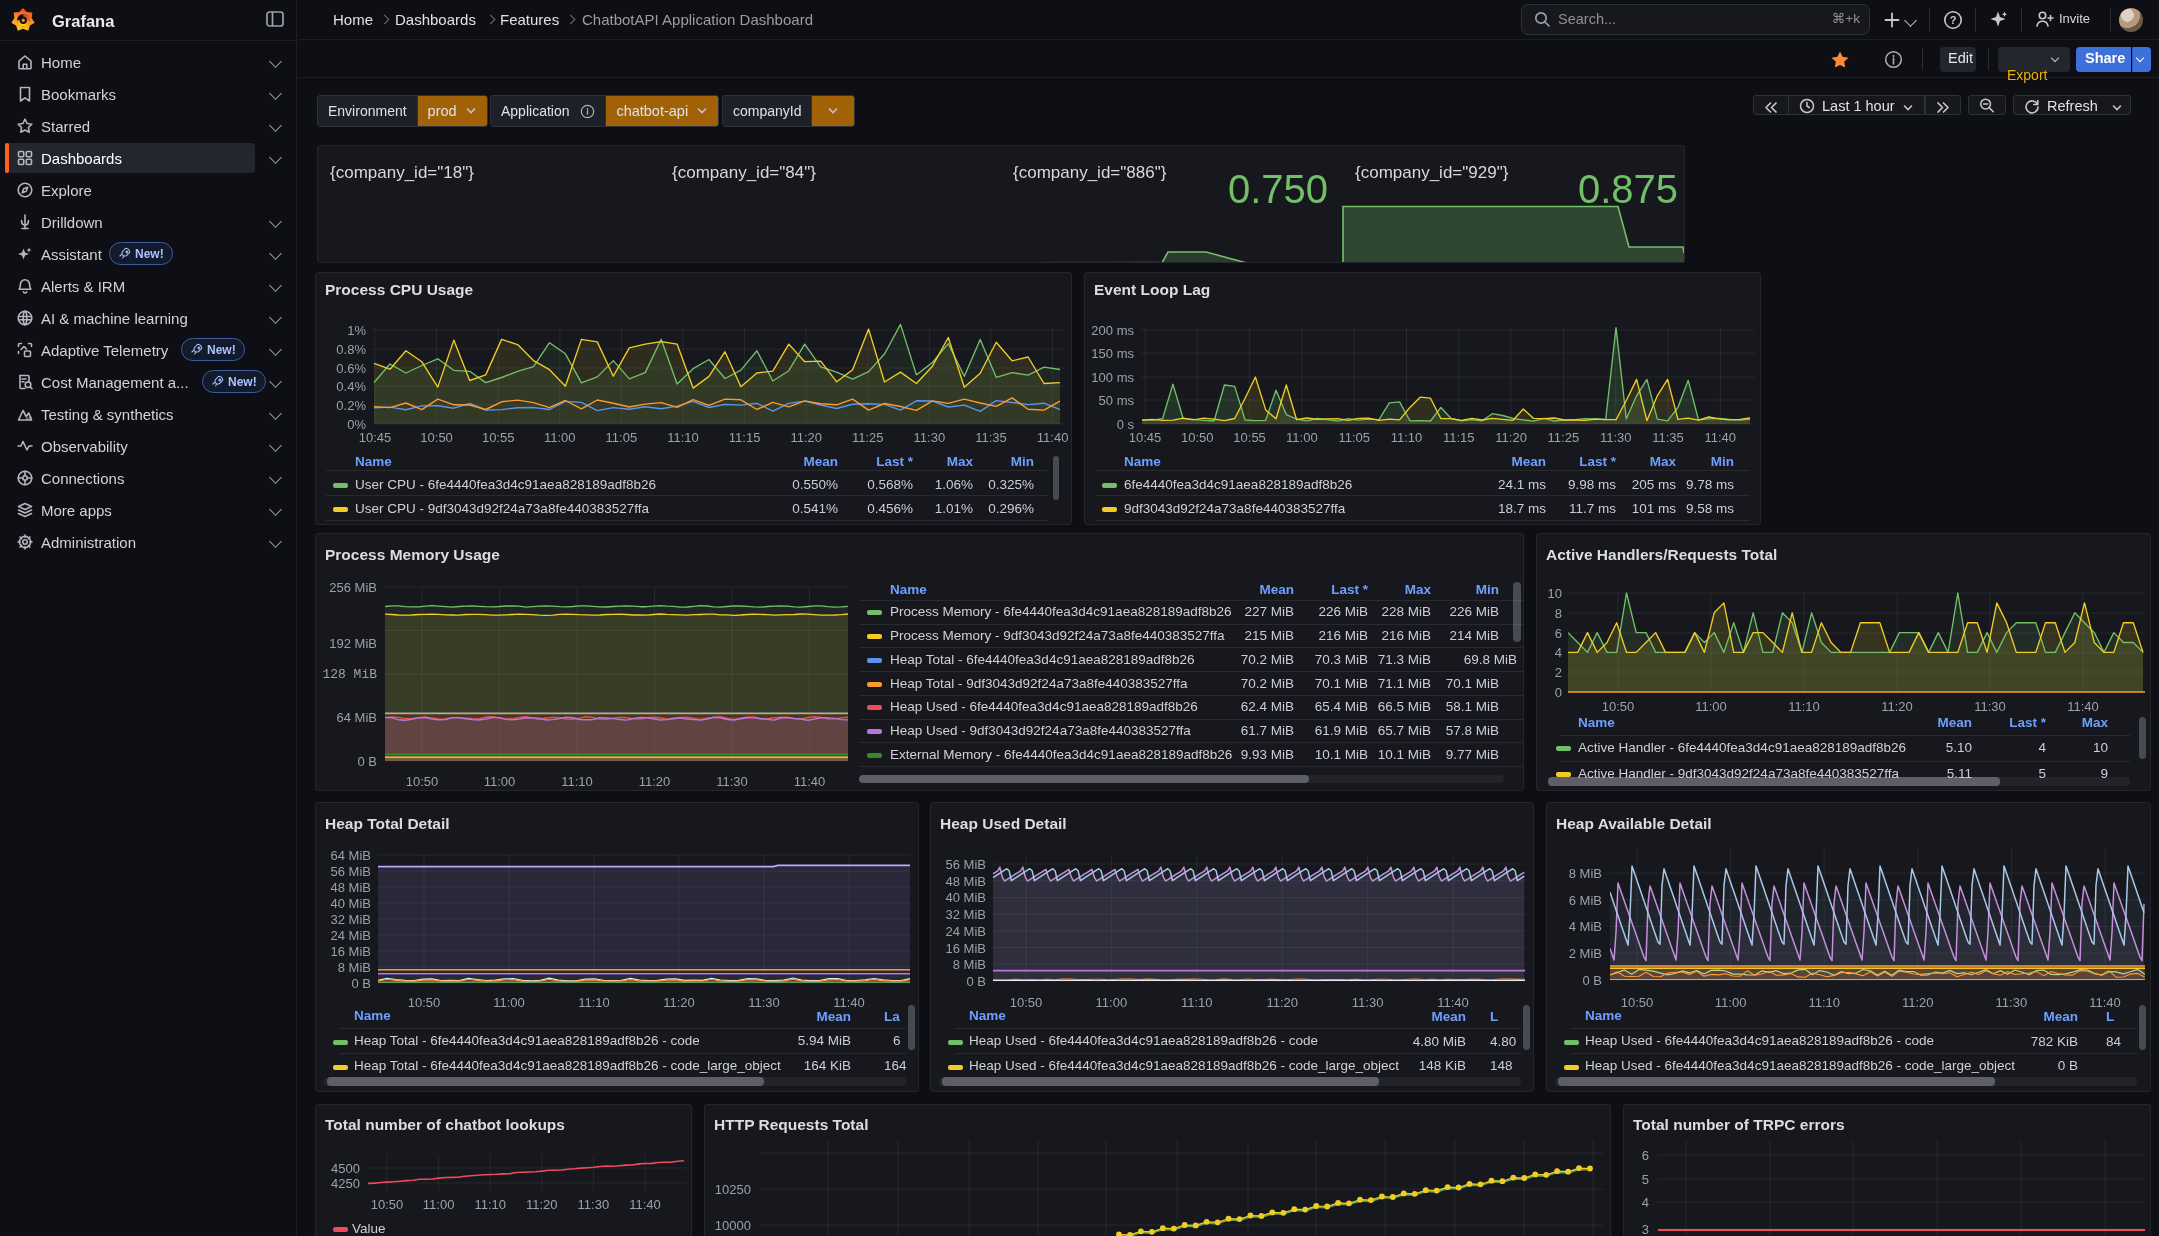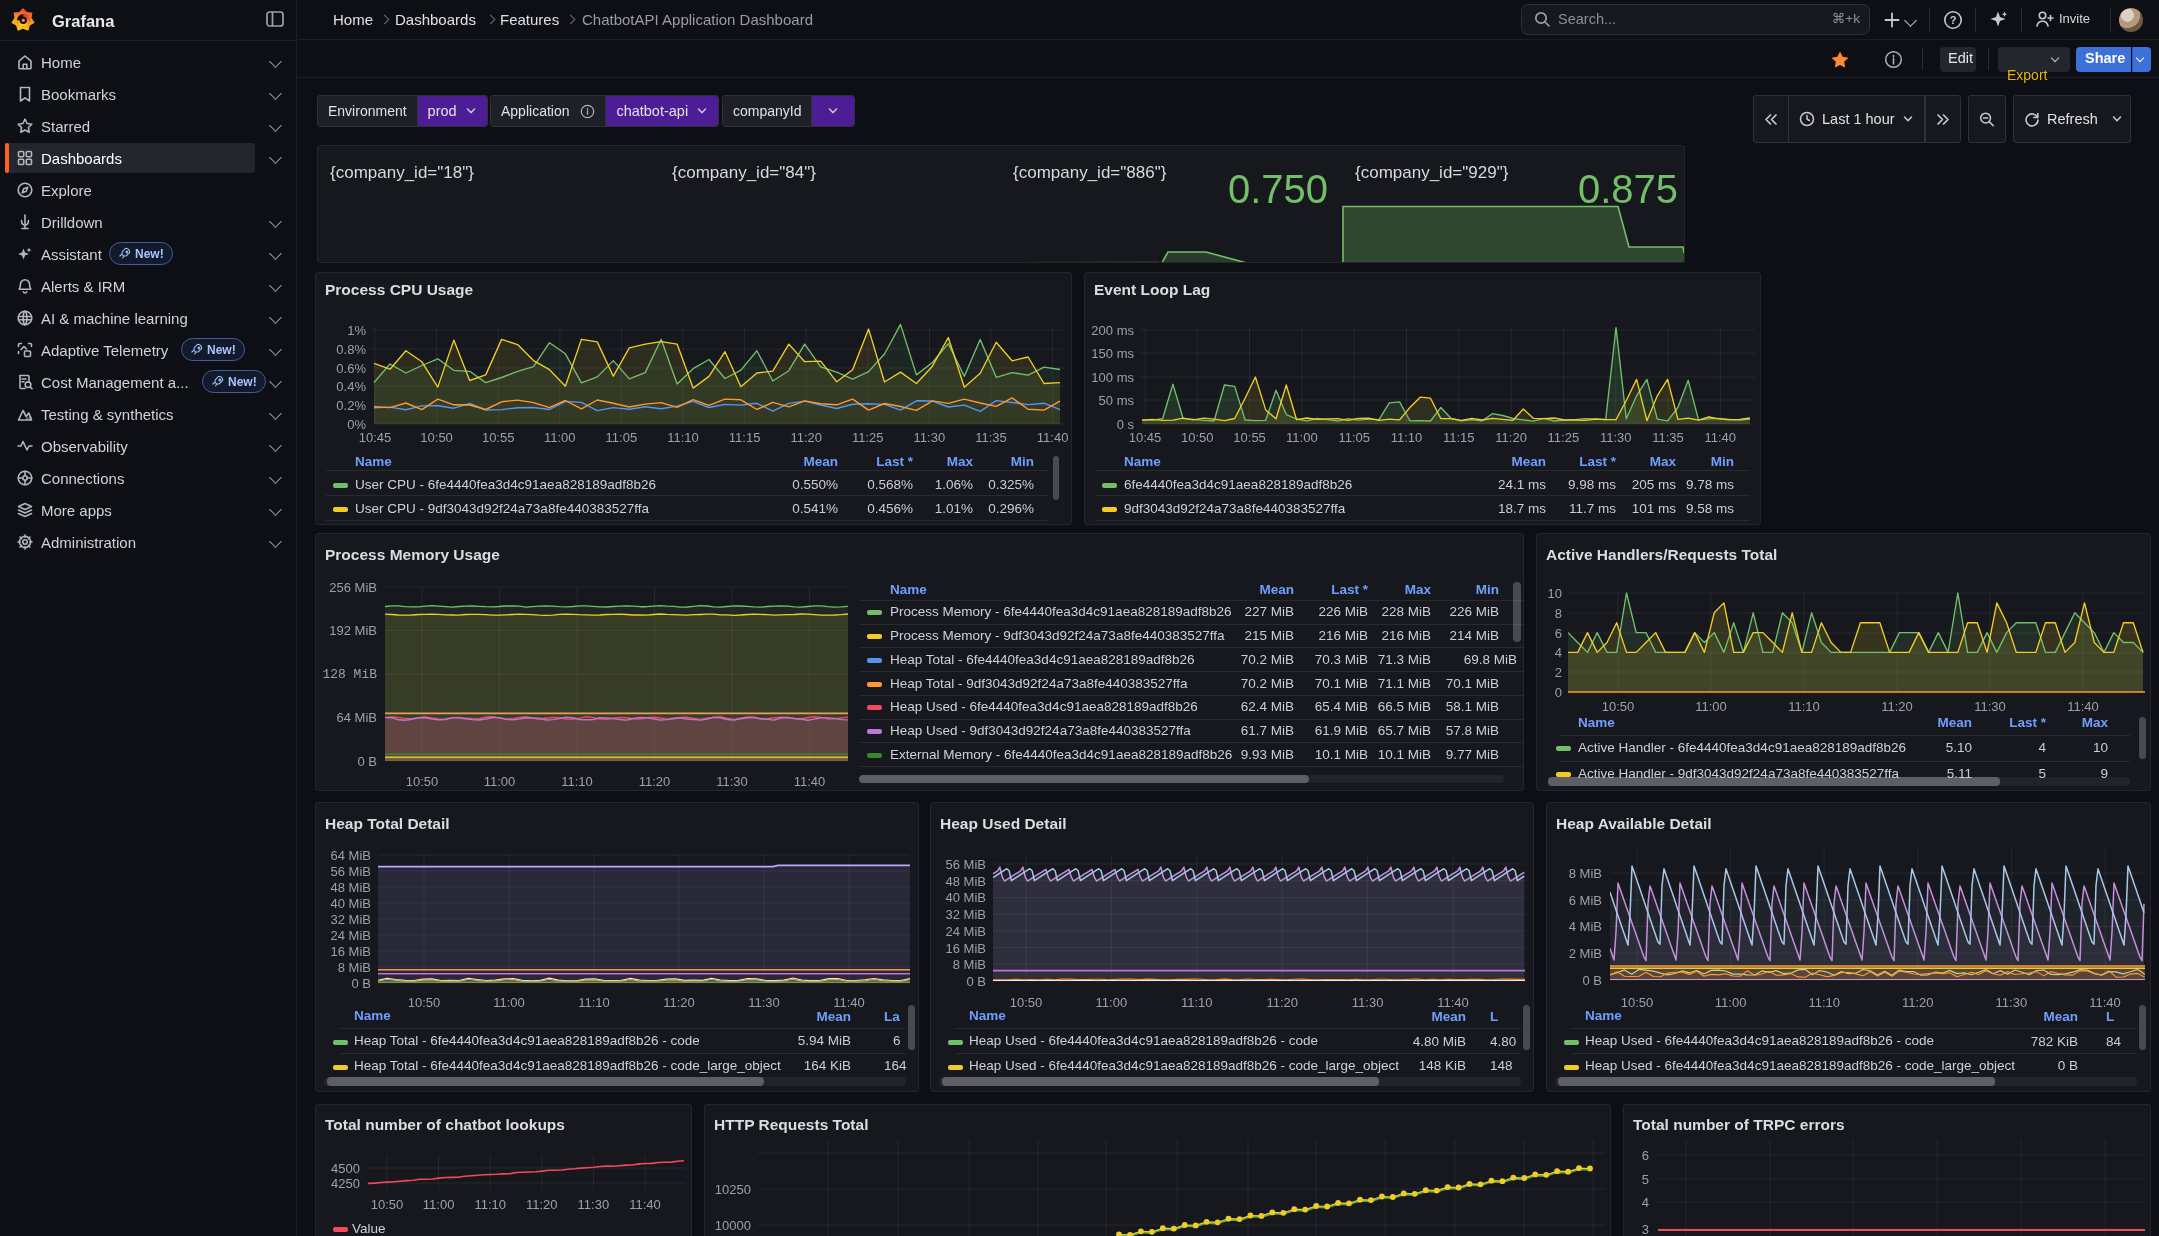--- a/index.html
+++ b/index.html
@@ -12,22 +12,22 @@
 .lval{position:absolute;color:#ccccdc;font-size:13.5px;white-space:nowrap}
 .swatch{position:absolute;width:15px;height:4.5px;border-radius:2px}
 .sep{position:absolute;height:1px;background:rgba(204,204,220,0.1)}
 .sb{position:absolute;background:rgba(204,204,220,0.28);border-radius:4px}
 .sbtrack{position:absolute;background:rgba(204,204,220,0.07);border-radius:4px}
 .navitem{position:absolute;color:#d2d3d8;font-size:15px;white-space:nowrap}
 .chev{position:absolute;width:9px;height:9px;border-right:1.8px solid #9da0a8;border-bottom:1.8px solid #9da0a8;transform:rotate(45deg)}
 .badge{position:absolute;display:flex;align-items:center;gap:4px;height:23px;padding:0 8px;border:1px solid #3e5d9e;border-radius:12px;background:rgba(50,90,170,0.16);color:#a8c3ff;font-size:12px;font-weight:700}
 .vbox{position:absolute;display:flex;height:32px;border:1px solid #2e3138;border-radius:3px;overflow:hidden}
 .vlabel{display:flex;align-items:center;padding:0 10px;background:#1d2027;color:#e0e1e6;font-size:14px;font-weight:500;border-right:1px solid #2e3138}
-.vval{display:flex;align-items:center;gap:8px;padding:0 10px;background:#4c1d95;color:#e0e1e6;font-size:14.5px}
-.tbtn{position:absolute;display:flex;align-items:center;gap:7px;height:48px;padding:0 10px;border:1px solid #2e3138;border-radius:3px;background:#16181d;color:#d2d3d8;font-size:14.5px;font-weight:500}
+.vval{display:flex;align-items:center;gap:8px;padding:0 10px;background:#a16207;color:#e0e1e6;font-size:14.5px}
+.tbtn{position:absolute;display:flex;align-items:flex-end;gap:7px;height:20px;padding:0 10px;border:1px solid #2e3138;border-radius:3px;background:#16181d;color:#d2d3d8;font-size:14.5px;font-weight:500}
 </style></head><body>
 <div class="abs" style="left:0;top:0;width:297px;height:1236px;background:#0e0f14;border-right:1px solid #1d1f24"></div>
 <div class="abs" style="left:0;top:40px;width:298px;height:1px;background:#1d1f24"></div>
 <svg class="abs" style="left:11px;top:6px" width="24" height="28" viewBox="0 0 24 28" fill="none">
     <defs>
       <linearGradient id="glog" x1="0.35" y1="1" x2="0.6" y2="0">
         <stop offset="0" stop-color="#fccf1b"></stop>
         <stop offset="0.55" stop-color="#f98a25"></stop>
         <stop offset="1" stop-color="#f1402c"></stop>
       </linearGradient>
@@ -415,21 +415,21 @@
 <div class="swatch" style="left:1102px;top:507px;background:#f2cc26"></div>
 <div class="lname" style="left:1124px;top:501px;">9df3043d92f24a73a8fe440383527ffa</div>
 <div class="lval" style="left:1546px;top:501px;transform:translateX(-100%);">18.7 ms</div>
 <div class="lval" style="left:1616px;top:501px;transform:translateX(-100%);">11.7 ms</div>
 <div class="lval" style="left:1676px;top:501px;transform:translateX(-100%);">101 ms</div>
 <div class="lval" style="left:1734px;top:501px;transform:translateX(-100%);">9.58 ms</div>
 <div class="sep" style="left:1095px;top:520px;width:655px"></div>
 <div class="panel" style="left:315px;top:533px;width:1209px;height:258px"></div>
 <div class="ptitle" style="left:325px;top:546px;">Process Memory Usage</div>
 <div class="axis" style="left:377px;top:580px;transform:translateX(-100%);">256 MiB</div>
-<div class="axis" style="left:377px;top:623px;transform:translateX(-100%);">192 MiB</div>
+<div class="axis" style="left:377px;top:636px;transform:translateX(-100%);">192 MiB</div>
 <div class="axis" style="left:377px;top:667px;transform:translateX(-100%);font-family:Liberation Mono, monospace;">128 MiB</div>
 <div class="axis" style="left:377px;top:710px;transform:translateX(-100%);">64 MiB</div>
 <div class="axis" style="left:377px;top:754px;transform:translateX(-100%);">0 B</div>
 <div class="axis" style="left:422.0px;top:774px;transform:translateX(-50%);">10:50</div>
 <div class="axis" style="left:499.5px;top:774px;transform:translateX(-50%);">11:00</div>
 <div class="axis" style="left:577.0px;top:774px;transform:translateX(-50%);">11:10</div>
 <div class="axis" style="left:654.5px;top:774px;transform:translateX(-50%);">11:20</div>
 <div class="axis" style="left:732.0px;top:774px;transform:translateX(-50%);">11:30</div>
 <div class="axis" style="left:809.5px;top:774px;transform:translateX(-50%);">11:40</div>
 <svg class="abs" style="left:385px;top:579px" width="463" height="184" viewBox="0 0 463 184" fill="none">

